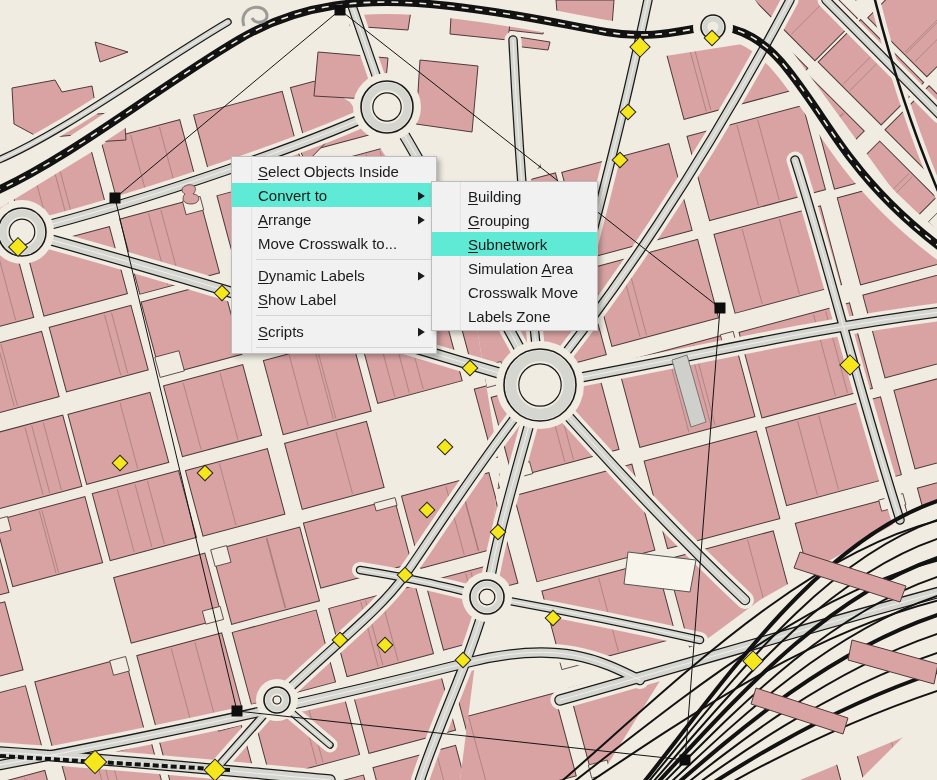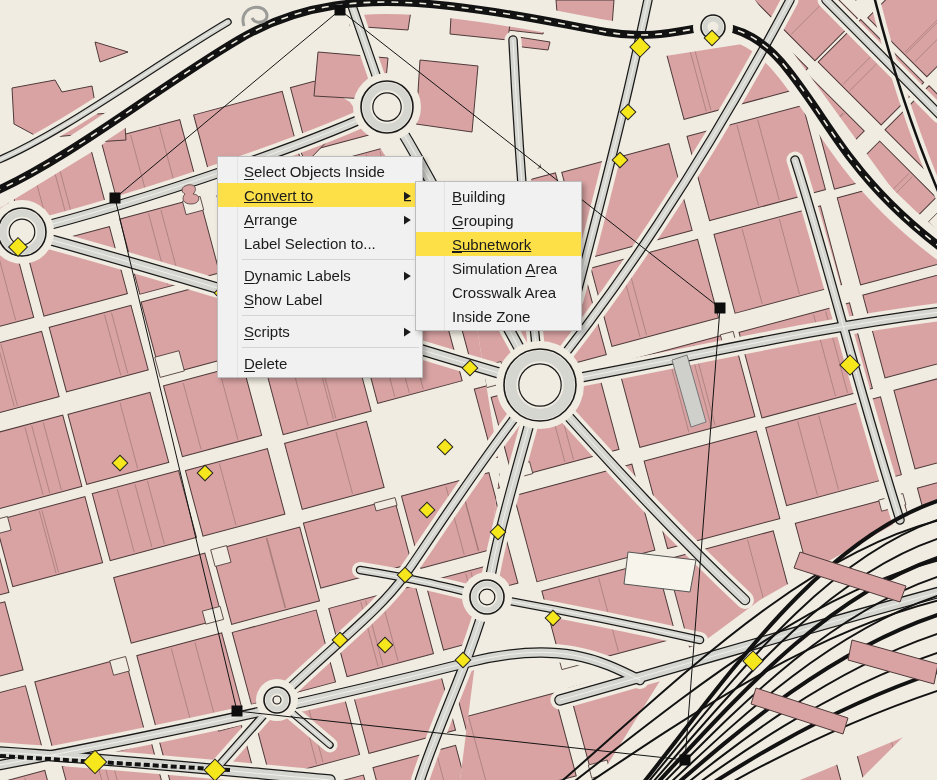--- a/index.html
+++ b/index.html
@@ -5,27 +5,27 @@
   html,body{margin:0;padding:0;background:#f0ece1;}
   #app{position:relative;width:937px;height:780px;overflow:hidden;
        font-family:"Liberation Sans",sans-serif;}
   #map{position:absolute;left:0;top:0;}
 
   .ctx-menu{position:absolute;background:#f1f1f1;border:1px solid #bdbdbd;
     box-shadow:3px 3px 5px rgba(0,0,0,.28);padding:2px 0;box-sizing:border-box;
     font-size:15px;color:#1b1b1b;}
   .ctx-menu::before{content:"";position:absolute;top:0;bottom:0;width:1px;
     background:#e2e2e2;left:var(--gutter);z-index:0;}
-  #main-menu{left:217px;top:156px;width:206px;--gutter:19px;z-index:10;}
-  #sub-menu{left:415px;top:181px;width:167px;--gutter:28px;z-index:11;}
+  #main-menu{left:231px;top:156px;width:206px;--gutter:19px;z-index:10;}
+  #sub-menu{left:431px;top:181px;width:167px;--gutter:28px;z-index:11;}
 
   .mi{position:relative;z-index:1;display:flex;align-items:center;height:24px;
       padding:0 11px 0 26px;white-space:nowrap;cursor:default;}
   #sub-menu .mi{padding-left:36px;}
-  .mi.hl{background:#fde047;text-decoration:underline;}
+  .mi.hl{background:#5eead4;}
   .mi .lbl{flex:0 0 auto;}
   .mi .u{text-decoration:underline;text-underline-offset:2px;}
   .mi .shortcut{margin-left:auto;}
   .mi .arrow{margin-left:auto;font-size:9px;color:#1b1b1b;transform:scaleY(1.25);}
   .sep{position:relative;z-index:1;height:8px;display:flex;align-items:center;
        padding:0 3px 0 24px;}
   .sep i{display:block;height:1px;background:#d4d4d4;width:100%;}
 </style>
 </head>
 <body>
@@ -669,21 +669,21 @@
       </div>
       <div class="mi hl">
         <span class="lbl">Convert to</span>
         <span class="arrow">▶</span>
       </div>
       <div class="mi">
         <span class="lbl"><span class="u">A</span>rrange</span>
         <span class="arrow">▶</span>
       </div>
       <div class="mi">
-        <span class="lbl">Label Selection to...</span>
+        <span class="lbl">Move Crosswalk to...</span>
       </div>
       <div class="sep">
         <i></i>
       </div>
       <div class="mi">
         <span class="lbl"><span class="u">D</span>ynamic Labels</span>
         <span class="arrow">▶</span>
       </div>
       <div class="mi">
         <span class="lbl"><span class="u">S</span>how Label</span>
@@ -691,37 +691,34 @@
       <div class="sep">
         <i></i>
       </div>
       <div class="mi">
         <span class="lbl"><span class="u">S</span>cripts</span>
         <span class="arrow">▶</span>
       </div>
       <div class="sep">
         <i></i>
       </div>
-      <div class="mi">
-        <span class="lbl"><span class="u">D</span>elete</span>
-      </div>
     </div>
   <div class="ctx-menu" id="sub-menu">
       <div class="mi">
         <span class="lbl"><span class="u">B</span>uilding</span>
       </div>
       <div class="mi">
         <span class="lbl"><span class="u">G</span>rouping</span>
       </div>
       <div class="mi hl">
         <span class="lbl"><span class="u">S</span>ubnetwork</span>
       </div>
       <div class="mi">
         <span class="lbl">Simulation <span class="u">A</span>rea</span>
       </div>
       <div class="mi">
-        <span class="lbl">Crosswalk Area</span>
-      </div>
-      <div class="mi">
-        <span class="lbl">Inside Zone</span>
+        <span class="lbl">Crosswalk Move</span>
+      </div>
+      <div class="mi">
+        <span class="lbl">Labels Zone</span>
       </div>
     </div>
 </div>
 
 </body></html>

